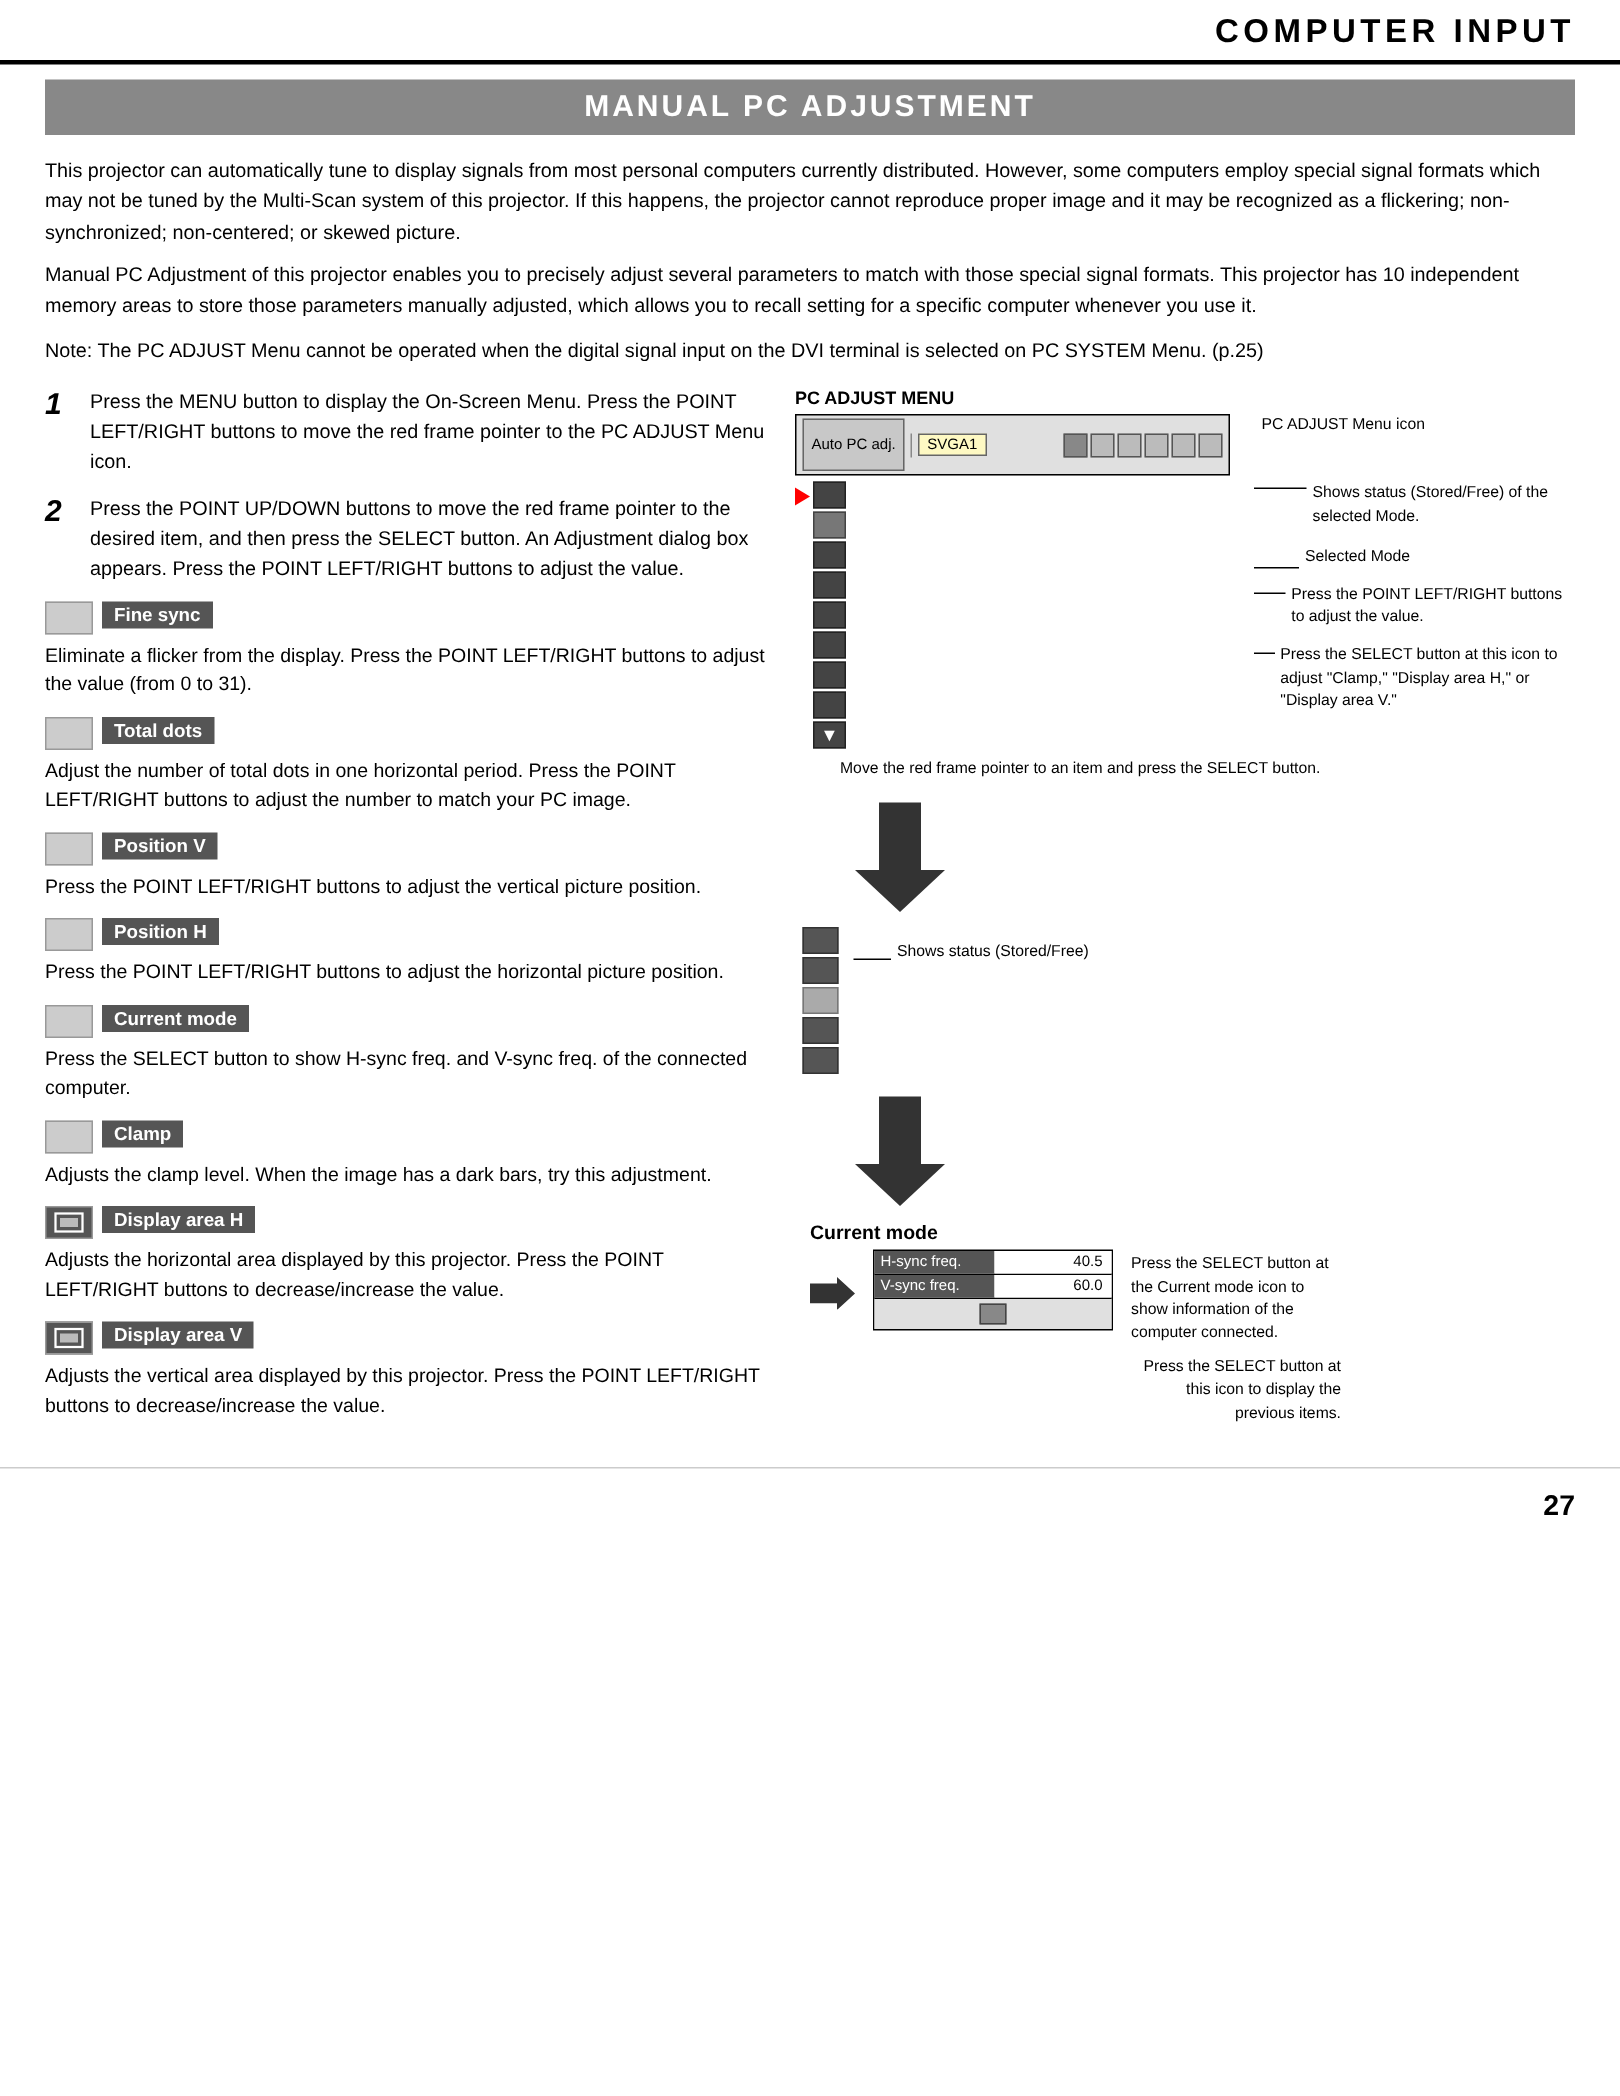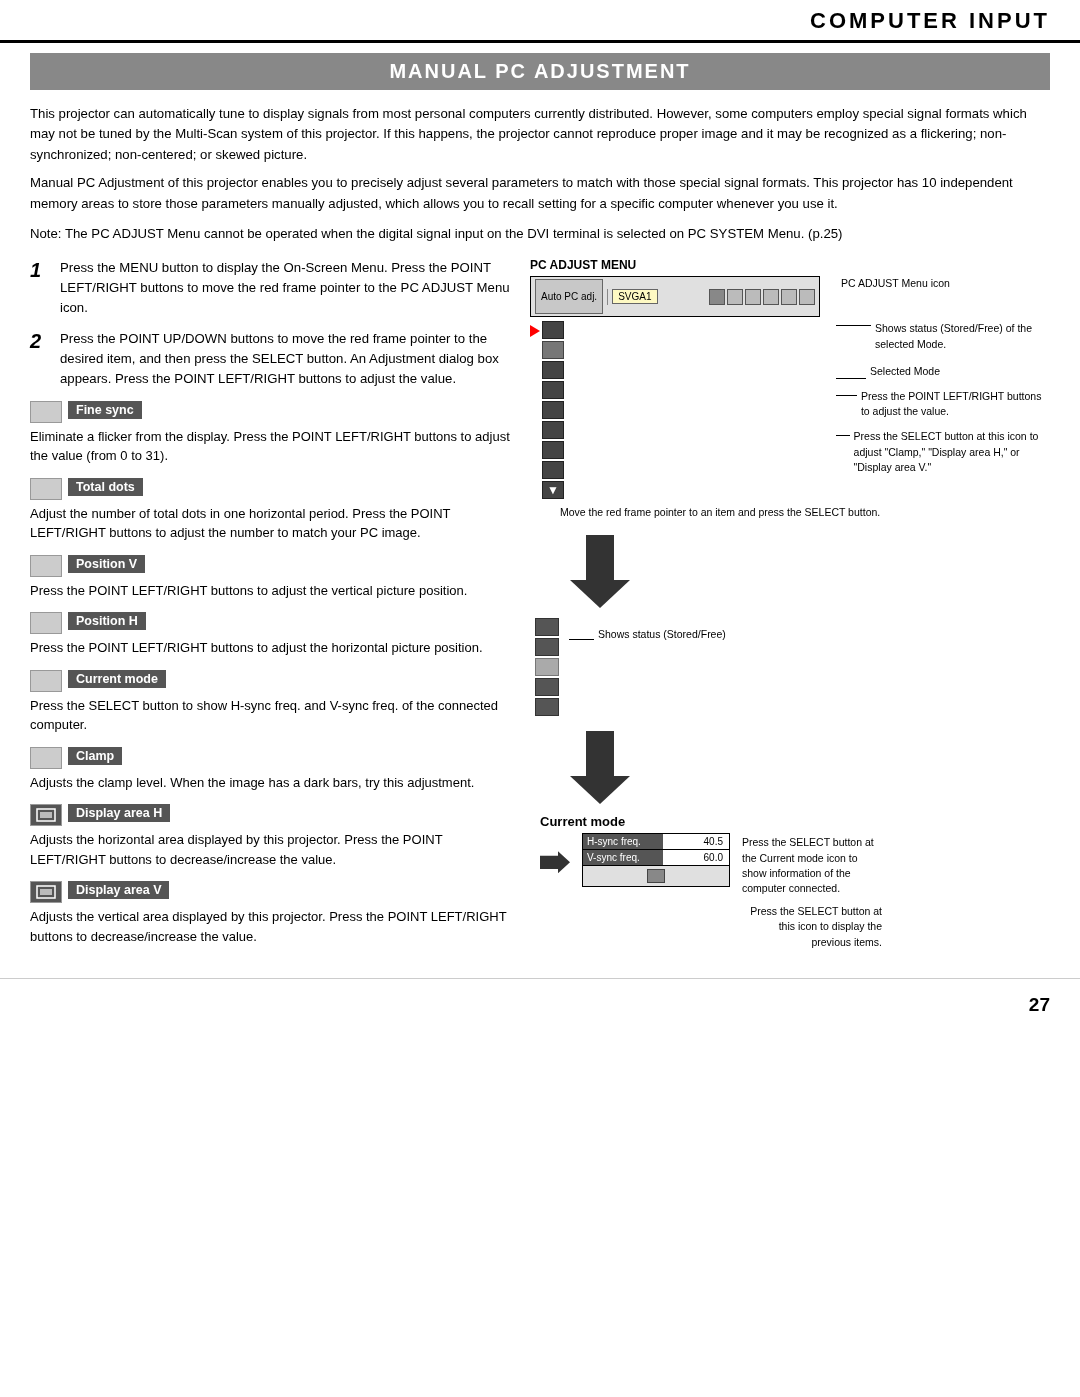--- a/index.html
+++ b/index.html
@@ -173,21 +173,21 @@
       width: 16px;
       height: 16px;
       background: #888;
       border: 1px solid #555;
     }
     .menu-icon-sq.light { background: #bbb; }
 
     
     .current-mode-box {
       border: 1px solid #000;
-      width: 148px;
+      width: 160px;
       font-size: 11px;
     }
     .current-mode-row {
       display: flex;
       align-items: center;
       border-bottom: 1px solid #000;
     }
     .current-mode-row:last-child { border-bottom: none; }
     .mode-label-cell {
       background: #555;

